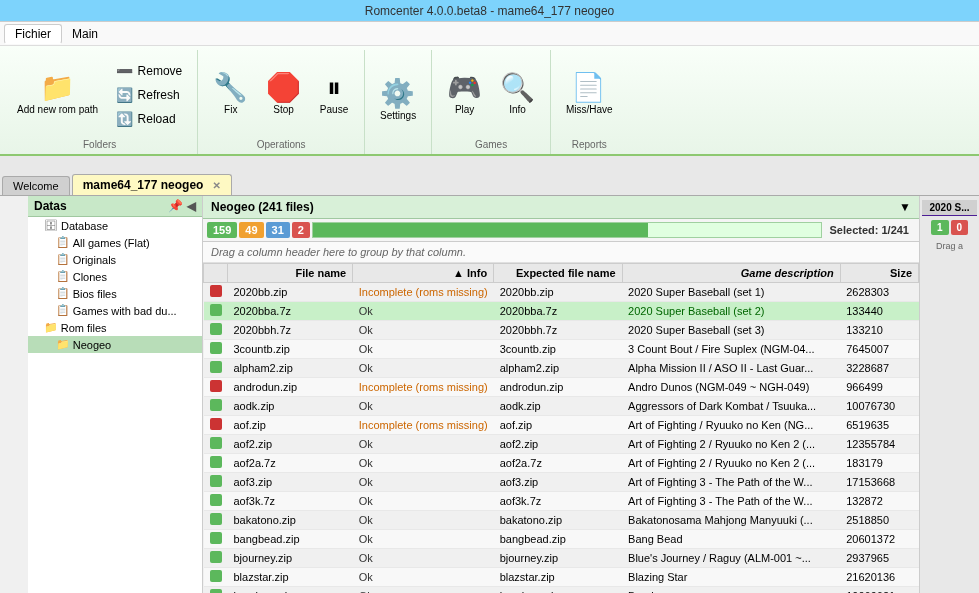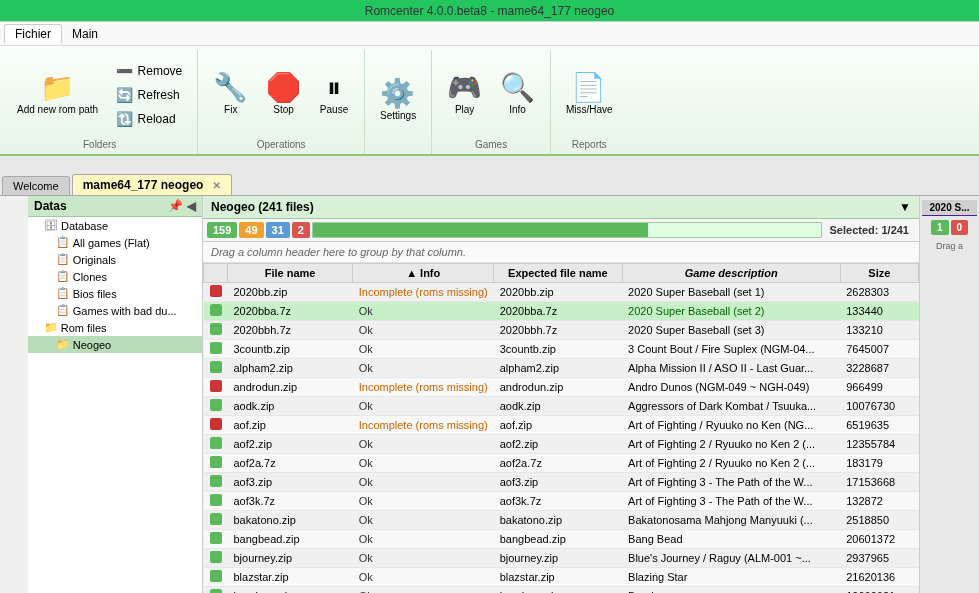--- a/index.html
+++ b/index.html
@@ -1,20 +1,20 @@
 <!DOCTYPE html>
 <html><head>
   <meta charset="utf-8">
   <style>
     * { box-sizing: border-box; margin: 0; padding: 0; font-family: 'Segoe UI', Tahoma, sans-serif; font-size: 12px; }
     body { background: #f0f0f0; width: 979px; height: 593px; overflow: hidden; }
 
     
     .title-bar {
-      background: #22c55e;
+      background: #7dd3fc;
       height: 22px;
       display: flex;
       align-items: center;
       justify-content: center;
       font-size: 12px;
       color: #333;
       border-bottom: 1px solid #ccc;
     }
 
     
@@ -235,21 +235,21 @@
       overflow-x: hidden;
     }
     table {
       width: 100%;
       border-collapse: collapse;
     }
     thead th {
       background: #e8e8e8;
       border: 1px solid #ccc;
       padding: 3px 6px;
-      text-align: center;
+      text-align: right;
       font-size: 11px;
       font-weight: bold;
       position: sticky;
       top: 0;
       cursor: pointer;
       white-space: nowrap;
     }
     tbody tr { border-bottom: 1px solid #e8e8e8; }
     tbody tr:nth-child(even) { background: #f8f8f8; }
     tbody td {

